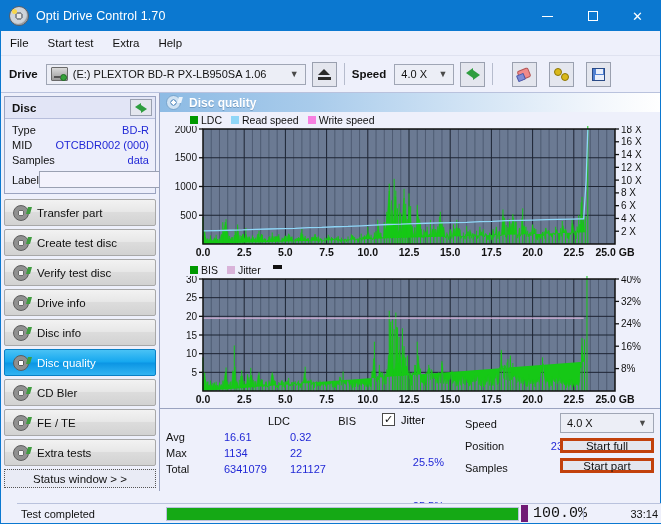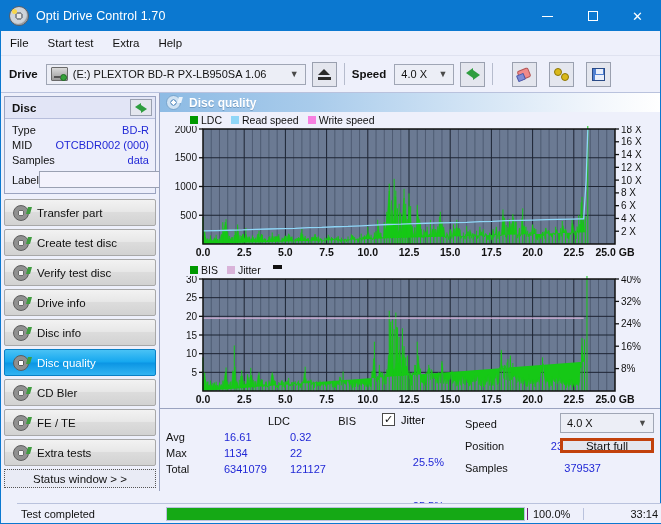--- a/index.html
+++ b/index.html
@@ -220,21 +220,21 @@
     position:absolute;left:16px;bottom:0;width:100%;height:20px;
     background:#eef0fb;border-top:1px solid #b9c2dd;display:flex;align-items:center;
     box-sizing:border-box;
   }
   .sb-text{width:143px;padding-left:4px;font-size:11px;color:#111;}
   .sb-prog{
     flex:1;height:14px;margin:0 2px;background:#f4f4f8;border:1px solid #b9c2dd;box-sizing:border-box;
     position:relative;
   }
   .sb-prog i{display:block;height:100%;background:#15a915;}
-  .sb-pct{width:50px;text-align:left;padding-left:5px;font-size:11px;color:#111;border-left:1px solid #701a75;}
+  .sb-pct{width:50px;text-align:left;padding-left:5px;font-size:15px;color:#111;border-left:7px solid #701a75;font-family:Liberation Mono, monospace;}
   .sb-time{width:74px;text-align:right;padding-right:6px;font-size:11px;color:#111;border-left:1px solid #b9c2dd;}
   .grip{width:10px;height:10px;margin-right:2px;opacity:.5;
     background:
       radial-gradient(circle at 8px 8px,#777 0 1px,transparent 1px),
       radial-gradient(circle at 4px 8px,#777 0 1px,transparent 1px),
       radial-gradient(circle at 8px 4px,#777 0 1px,transparent 1px);}
 </style>
 </head>
 <body>
 
@@ -921,20 +921,21 @@
             <span class="sp-v">379537</span>
           </div>
         </div>
 
         <div class="btn-col">
           <div class="combo speed2">
             <span>4.0 X</span>
             <span class="arrow">▼</span>
           </div>
           <div class="actbtn">Start full</div>
+          <div class="actbtn">Start part</div>
         </div>
       </div>
     </div>
   </div>
 
   <div class="statusbar">
     <div class="sb-text">Test completed</div>
     <div class="sb-prog">
         <i id="prog-fill" style="width: 100%;"></i>
       </div>

